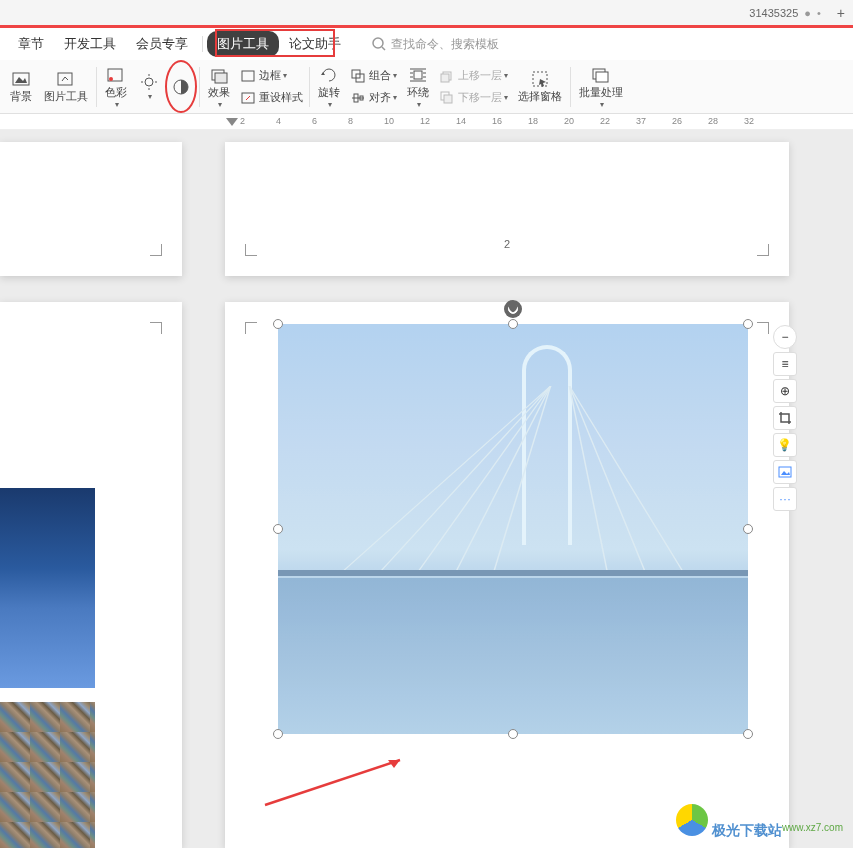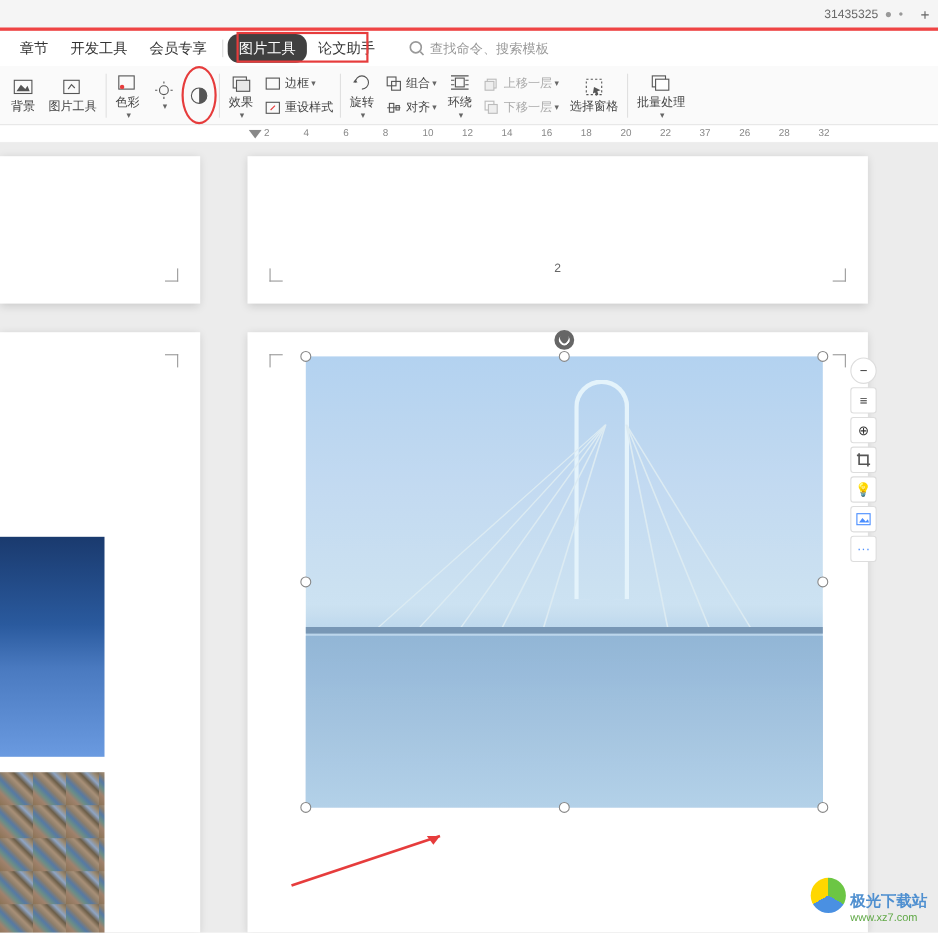--- a/index.html
+++ b/index.html
@@ -51,21 +51,21 @@
 .water-reflect { position: absolute; left: 0; top: 62%; width: 100%; height: 38%; background: linear-gradient(to bottom, #88aed0 0%, #98bad8 50%, #a8c8e0 100%); }
 .sel-handle { position: absolute; width: 10px; height: 10px; background: #fff; border: 1px solid #888; border-radius: 50%; }
 .sel-rotate { position: absolute; left: 50%; top: -24px; transform: translateX(-50%); width: 18px; height: 18px; background: #666; border-radius: 50%; display: flex; align-items: center; justify-content: center; }
 .sel-rotate::after { content: ""; width: 8px; height: 8px; border: 2px solid #fff; border-top: none; border-left: none; border-radius: 50%; transform: rotate(45deg); }
 .arrow-annotation { position: absolute; left: 260px; top: 620px; pointer-events: none; }
 .side-toolbar { position: absolute; right: 56px; top: 195px; display: flex; flex-direction: column; gap: 3px; }
 .side-btn { width: 24px; height: 24px; background: #fff; border: 1px solid #ddd; border-radius: 3px; display: flex; align-items: center; justify-content: center; cursor: pointer; font-size: 12px; }
 .side-btn.round { border-radius: 50%; }
 .watermark { position: absolute; right: 10px; bottom: 8px; display: flex; align-items: center; }
 .wm-logo { width: 32px; height: 32px; border-radius: 50%; background: conic-gradient(#6cc644 0deg 120deg, #4a90e2 120deg 240deg, #ffd700 240deg 360deg); margin-right: 4px; }
-.wm-text { display: flex; flex-direction: column; margin-top: 23px; }
+.wm-text { display: flex; flex-direction: row; margin-top: 23px; }
 .wm-title { font-size: 14px; font-weight: bold; color: #5090d0; }
 .wm-url { font-size: 10px; color: #5fa845; }
 svg.ico16 { width: 16px; height: 16px; }
 svg.ico20 { width: 20px; height: 20px; }
 </style>
 </head>
 <body>
 
 <div class="tab-bar">
   <div class="tab">

